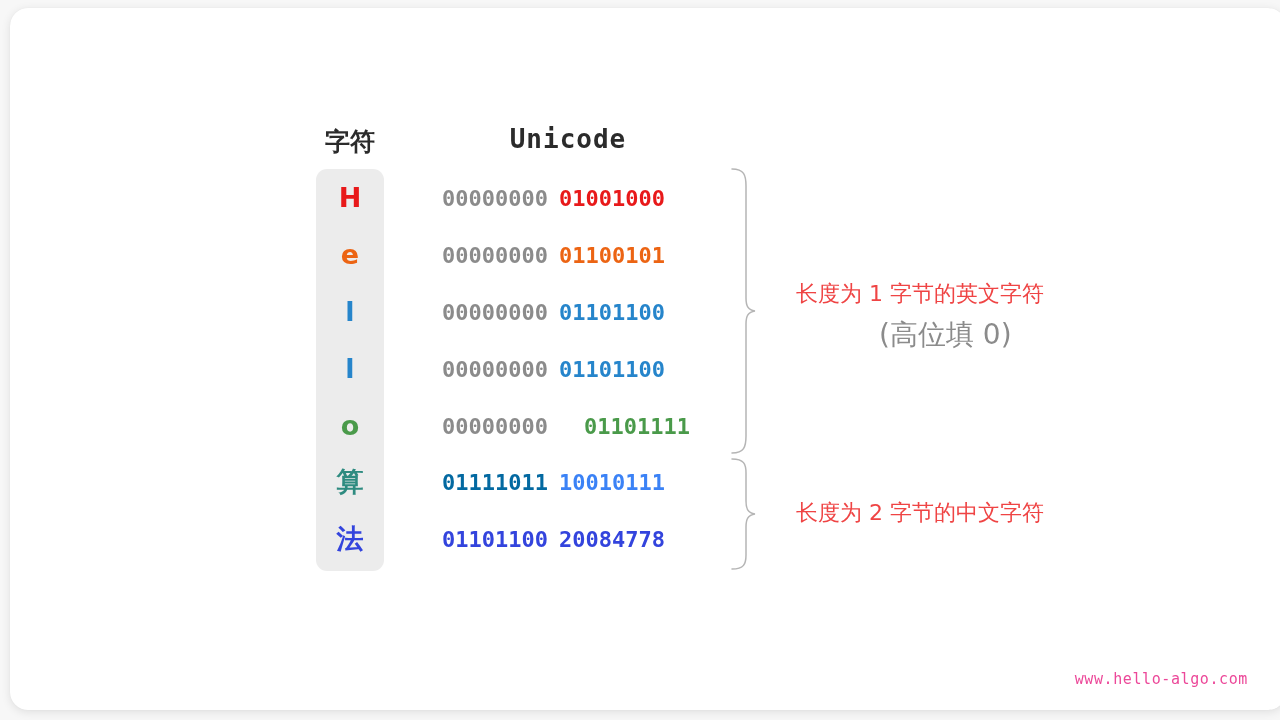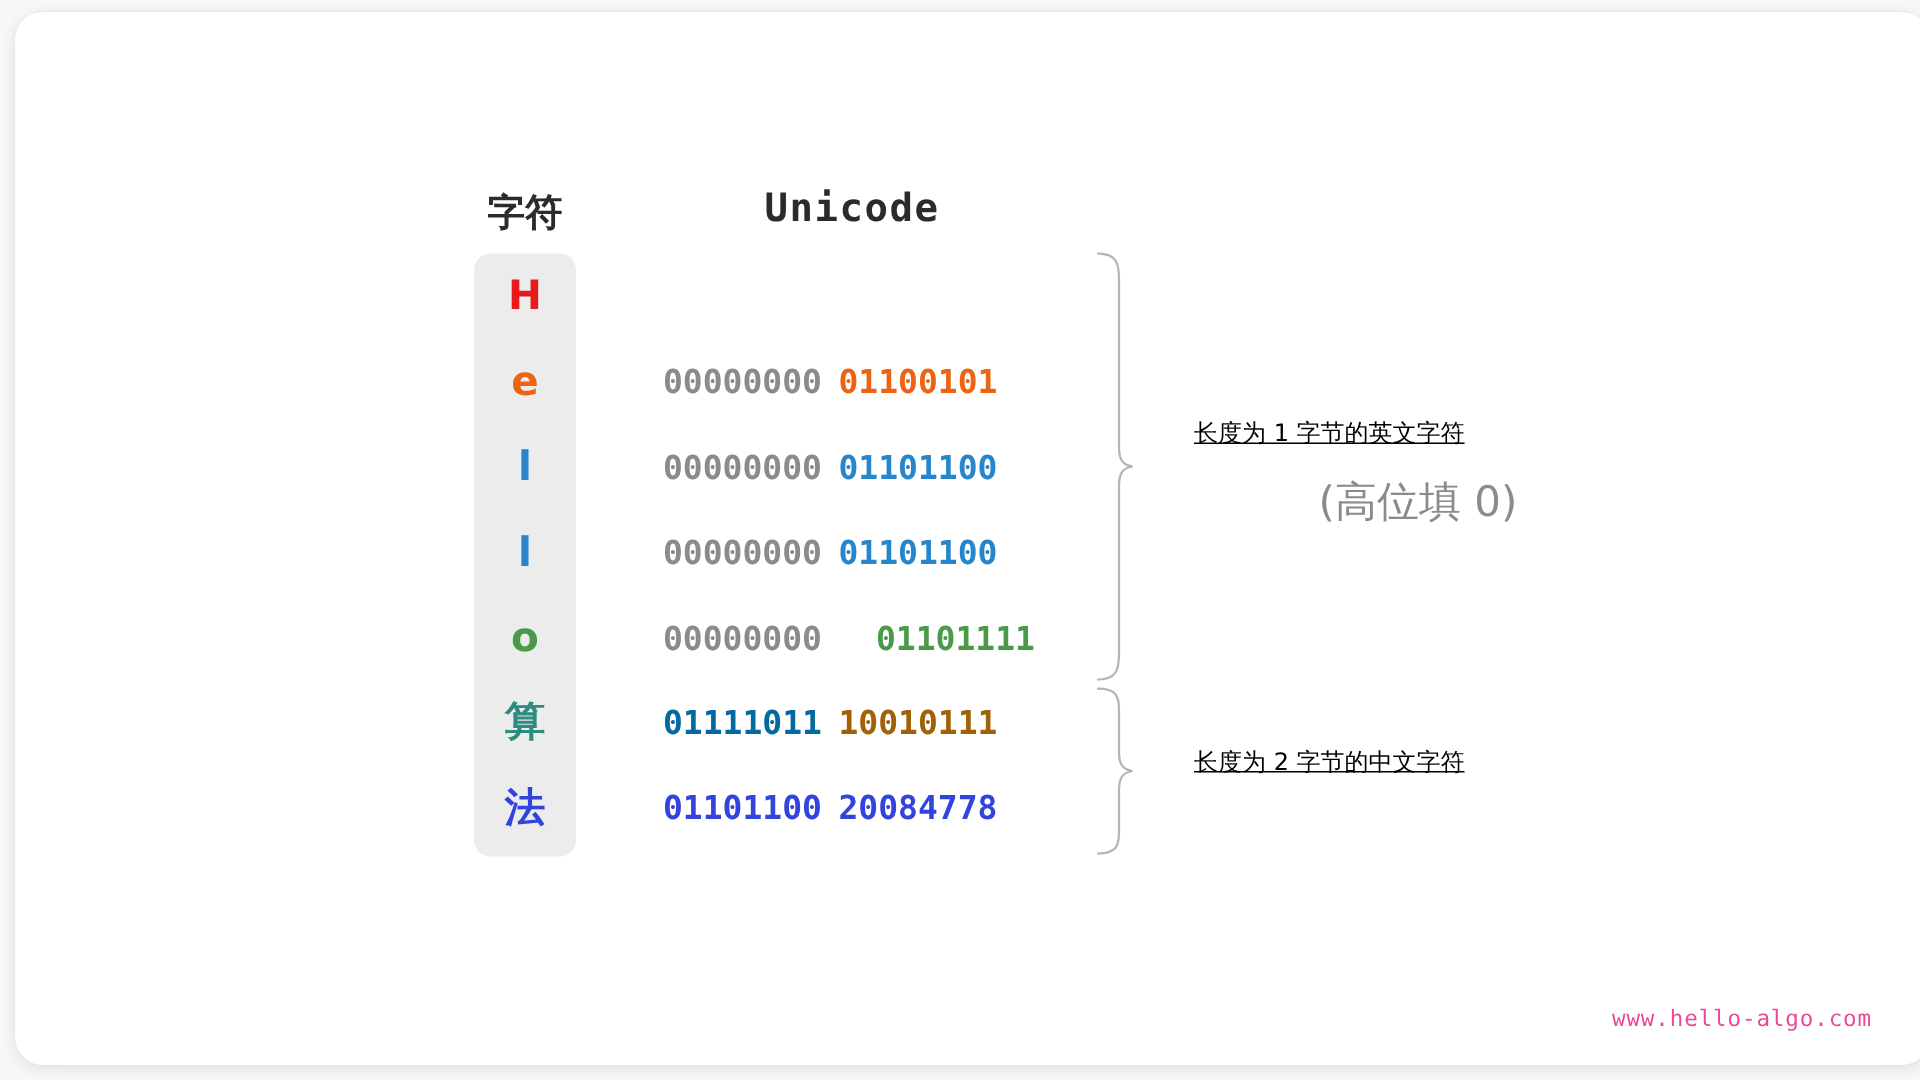--- a/index.html
+++ b/index.html
@@ -84,24 +84,23 @@
   
   .brace {
     position: absolute;
     pointer-events: none;
   }
 
   
   .anno {
     position: absolute;
     font-family: "DejaVu Sans", sans-serif;
-    color: #000000;
-    font-size: 16px;
+    color: #ef4444;
+    font-size: 22px;
     white-space: nowrap;
-    text-decoration: underline;
   }
   .anno-sub {
     position: absolute;
     font-family: "DejaVu Sans", sans-serif;
     color: #8b8b8b;
     font-size: 28px;
     white-space: nowrap;
   }
 
   
@@ -127,34 +126,37 @@
     <div id="char-panel" style="background: rgb(236, 236, 236);"></div>
 
     <div class="char-cell" style="top: 176px; color: rgb(232, 25, 26);">H</div>
     <div class="char-cell" style="top: 233px; color: rgb(236, 100, 19);">e</div>
     <div class="char-cell" style="top: 290px; color: rgb(38, 133, 203);">l</div>
     <div class="char-cell" style="top: 347px; color: rgb(38, 133, 203);">l</div>
     <div class="char-cell" style="top: 404px; color: rgb(74, 154, 74);">o</div>
     <div class="char-cell" style="top: 460px; color: rgb(46, 139, 128);">算</div>
     <div class="char-cell" style="top: 517px; color: rgb(51, 68, 221);">法</div>
 
+    <div class="bin-row" style="top: 180px;">
+      <span class="bin-hi" style="color: rgb(139, 139, 139);">00000000</span><span class="bin-sep"></span><span class="bin-lo" style="color: rgb(232, 25, 26);">01001000</span>
+    </div>
     <div class="bin-row" style="top: 237px;">
       <span class="bin-hi" style="color: rgb(139, 139, 139);">00000000</span><span class="bin-sep"></span><span class="bin-lo" style="color: rgb(236, 100, 19);">01100101</span>
     </div>
     <div class="bin-row" style="top: 294px;">
       <span class="bin-hi" style="color: rgb(139, 139, 139);">00000000</span><span class="bin-sep"></span><span class="bin-lo" style="color: rgb(38, 133, 203);">01101100</span>
     </div>
     <div class="bin-row" style="top: 351px;">
       <span class="bin-hi" style="color: rgb(139, 139, 139);">00000000</span><span class="bin-sep"></span><span class="bin-lo" style="color: rgb(38, 133, 203);">01101100</span>
     </div>
     <div class="bin-row" style="top: 408px;">
       <span class="bin-hi" style="color: rgb(139, 139, 139);">00000000</span><span class="bin-sep"></span><span class="bin-lo" style="color: rgb(74, 154, 74); margin-left: 25px;">01101111</span>
     </div>
     <div class="bin-row" style="top: 464px;">
-      <span class="bin-hi" style="color: #0369a1;">01111011</span><span class="bin-sep"></span><span class="bin-lo" style="color: #a16207;">10010111</span>
+      <span class="bin-hi" style="color: #0369a1;">01111011</span><span class="bin-sep"></span><span class="bin-lo" style="color: #3b82f6;">10010111</span>
     </div>
     <div class="bin-row" style="top: 521px;">
       <span class="bin-hi" style="color: rgb(51, 68, 221);">01101100</span><span class="bin-sep"></span><span class="bin-lo" style="color: rgb(51, 68, 221);">20084778</span>
     </div>
 
     <svg class="brace" id="brace-1" style="left:718px; top:158px;" width="30" height="290" viewBox="0 0 30 290">
       <path d="M 4 3 C 16 3, 18 9, 18 20 L 18 132 C 18 140, 20 144, 27 145 C 20 146, 18 150, 18 158 L 18 270 C 18 281, 16 287, 4 287" fill="none" stroke="#b5b5b5" stroke-width="1.5" stroke-linecap="round"></path>
     </svg>
 
     <svg class="brace" id="brace-2" style="left:718px; top:448px;" width="30" height="116" viewBox="0 0 30 116">

